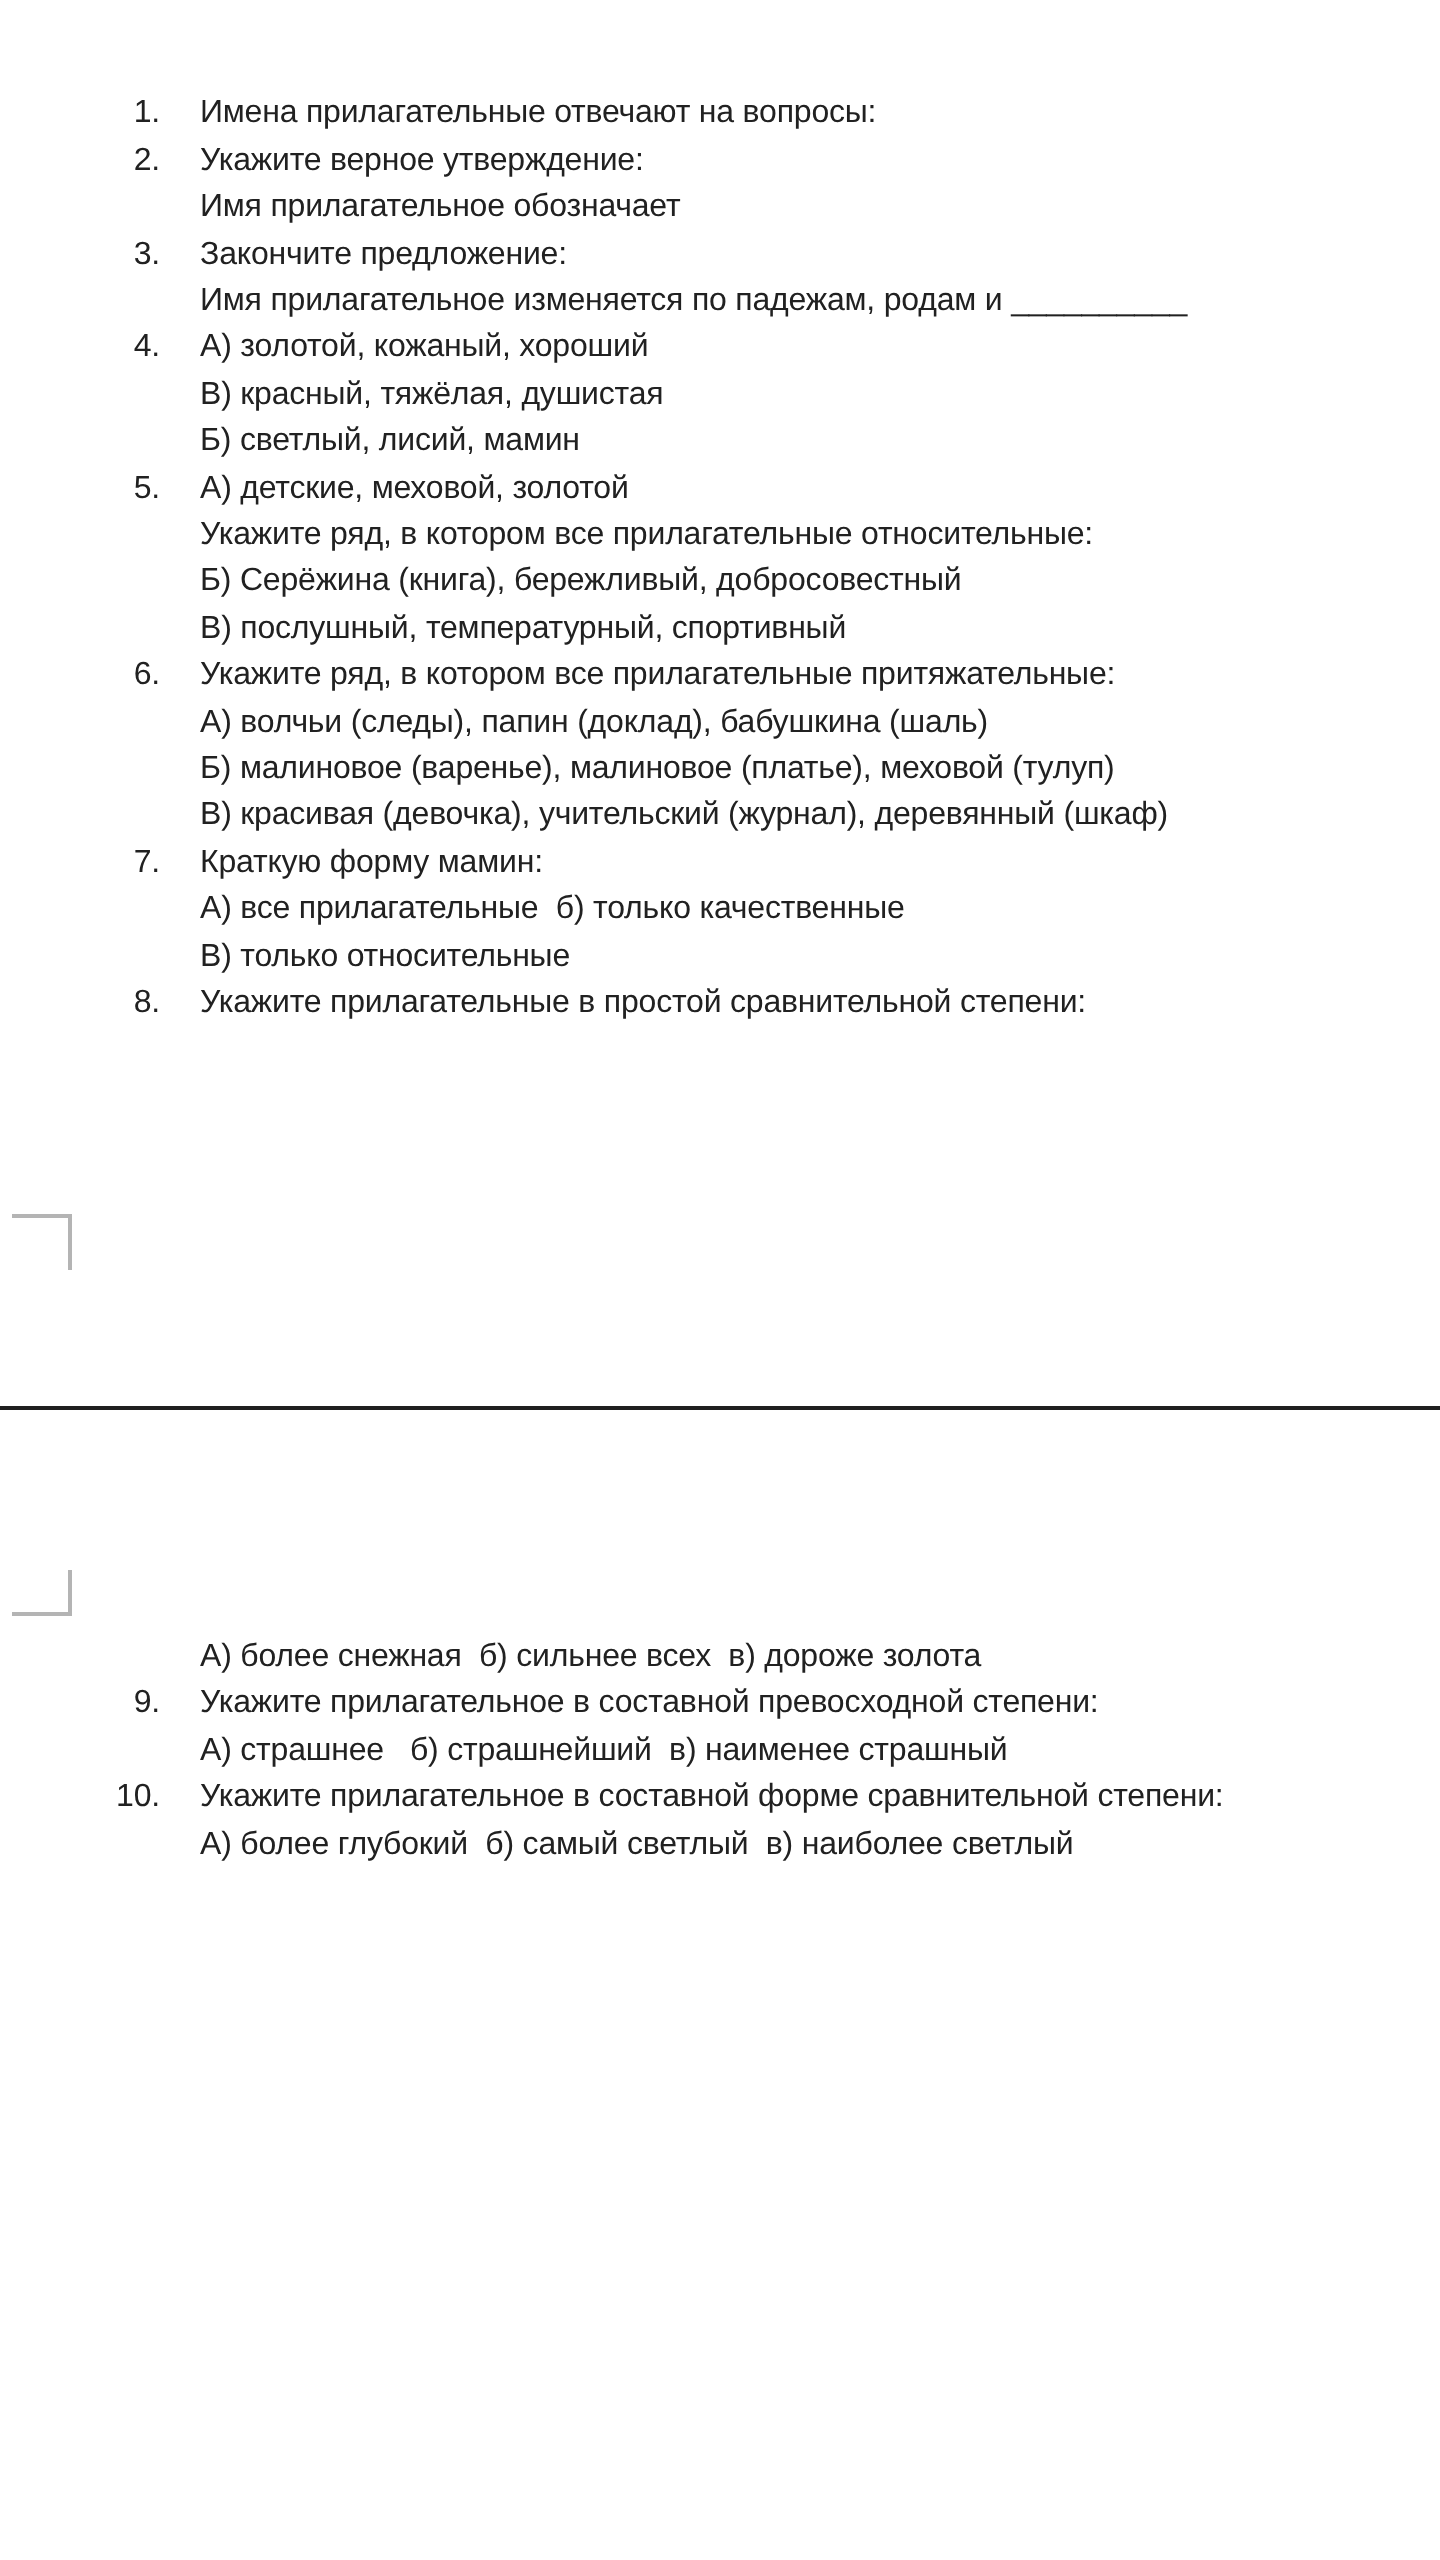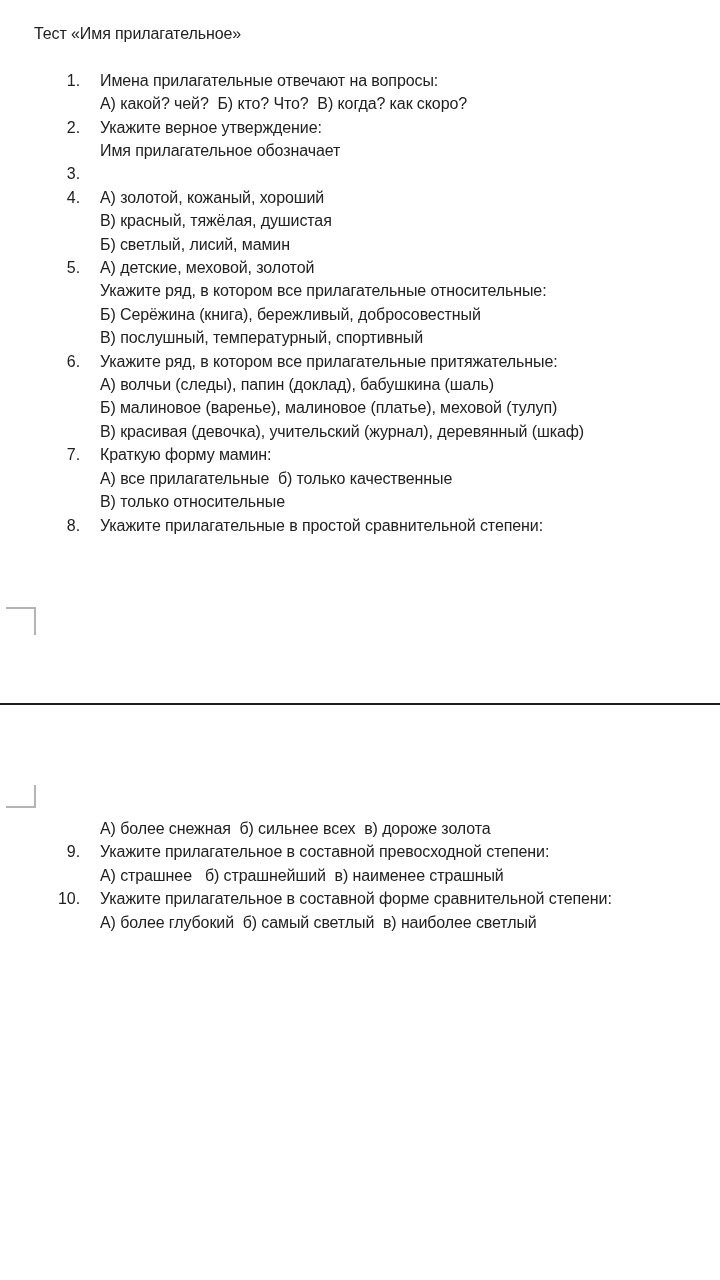--- a/index.html
+++ b/index.html
@@ -53,41 +53,43 @@
   .mark-bottom {
     top: 785px; height: 23px;
     border-right: 2px solid #b4b4b4;
     border-bottom: 2px solid #b4b4b4;
   }
 </style>
 </head>
 <body>
 
 <div class="page-area" id="page1">
-  <div class="line">Тест «Имя прилагательное»</div>
   <div class="line"></div>
 
   <div class="q">
     <div class="line q-num">1.</div>
     <div class="q-lines">
       <div class="line">Имена прилагательные отвечают на вопросы:</div>
-      <div class="line">А) какой? чей?  Б) кто? Что?  В) когда? как скоро?</div>
     </div>
   </div>
 
   <div class="q">
     <div class="line q-num">2.</div>
     <div class="q-lines">
       <div class="line">Укажите верное утверждение:</div>
       <div class="line">Имя прилагательное обозначает</div>
     </div>
   </div>
 
   <div class="q">
     <div class="line q-num">3.</div>
+    <div class="q-lines">
+      <div class="line">Закончите предложение:</div>
+      <div class="line">Имя прилагательное изменяется по падежам, родам и __________</div>
+    </div>
   </div>
 
   <div class="q">
     <div class="line q-num">4.</div>
     <div class="q-lines">
       <div class="line">А) золотой, кожаный, хороший</div>
       <div class="line">В) красный, тяжёлая, душистая</div>
       <div class="line">Б) светлый, лисий, мамин</div>
     </div>
   </div>

